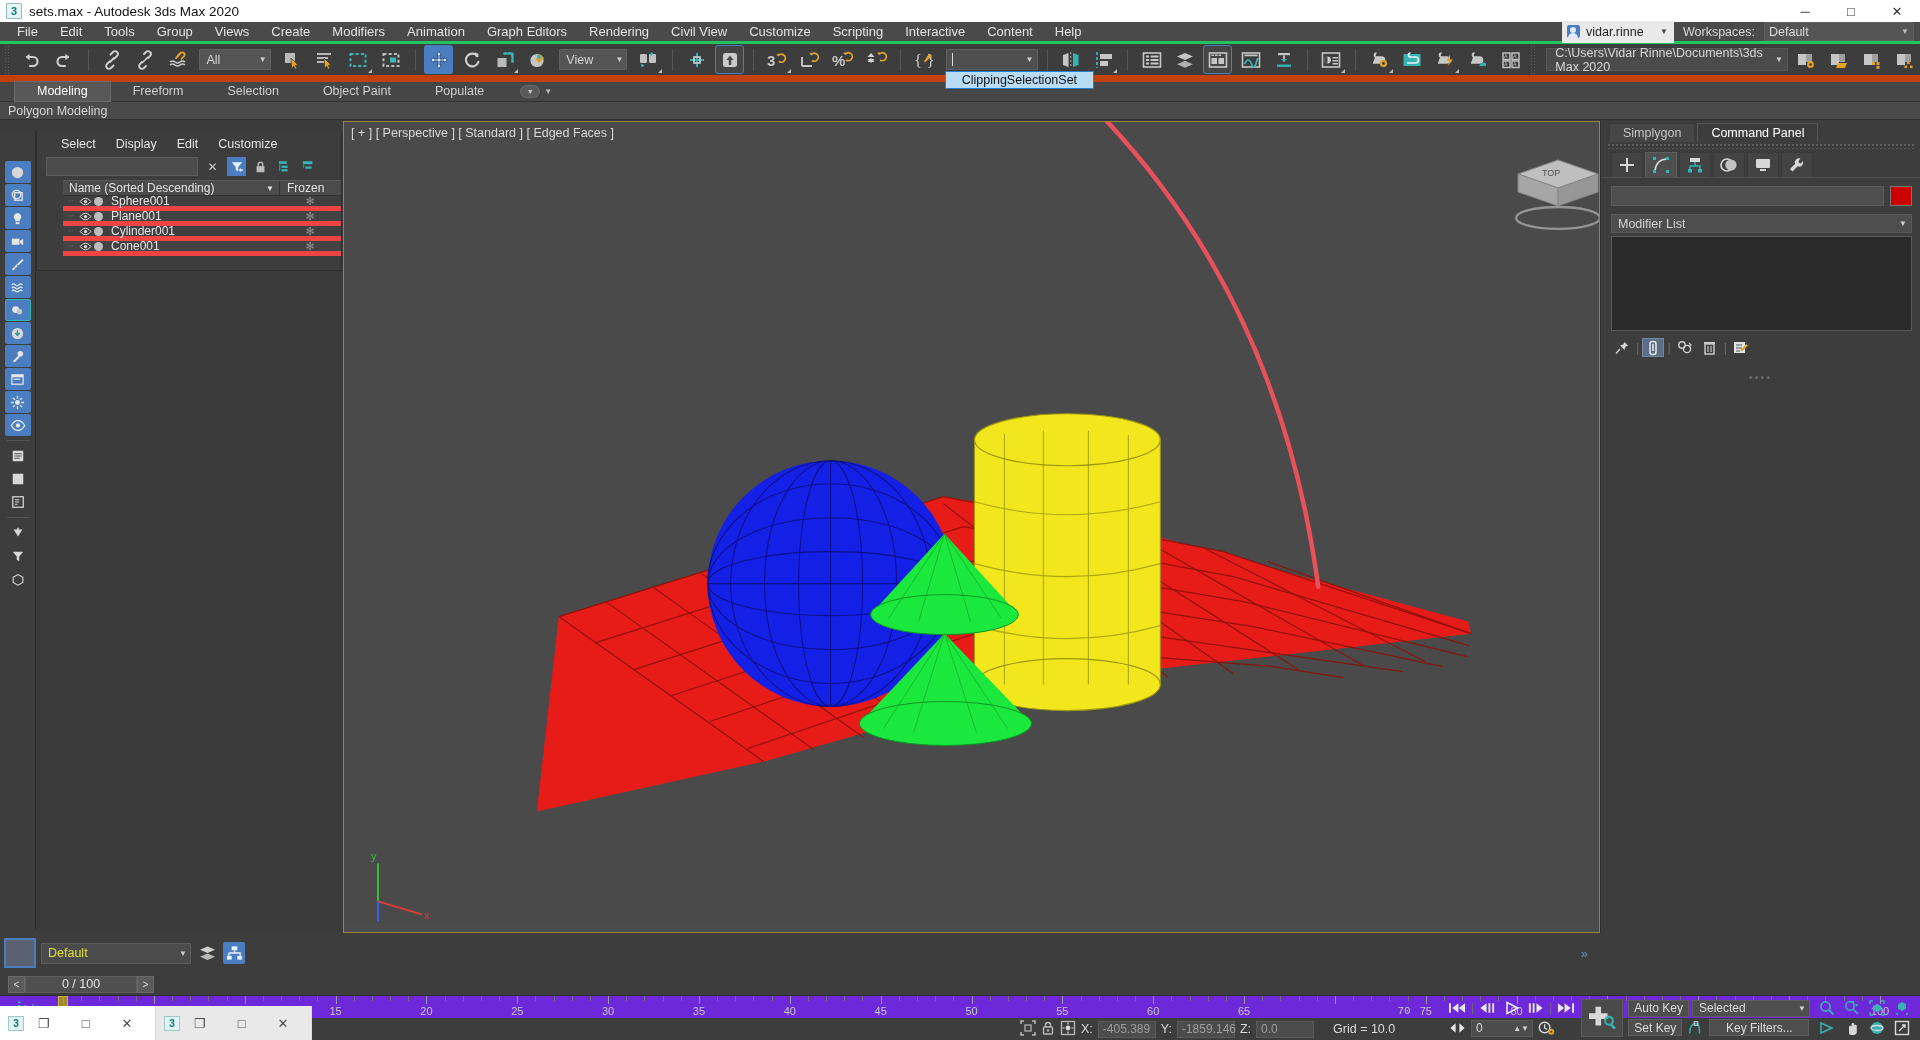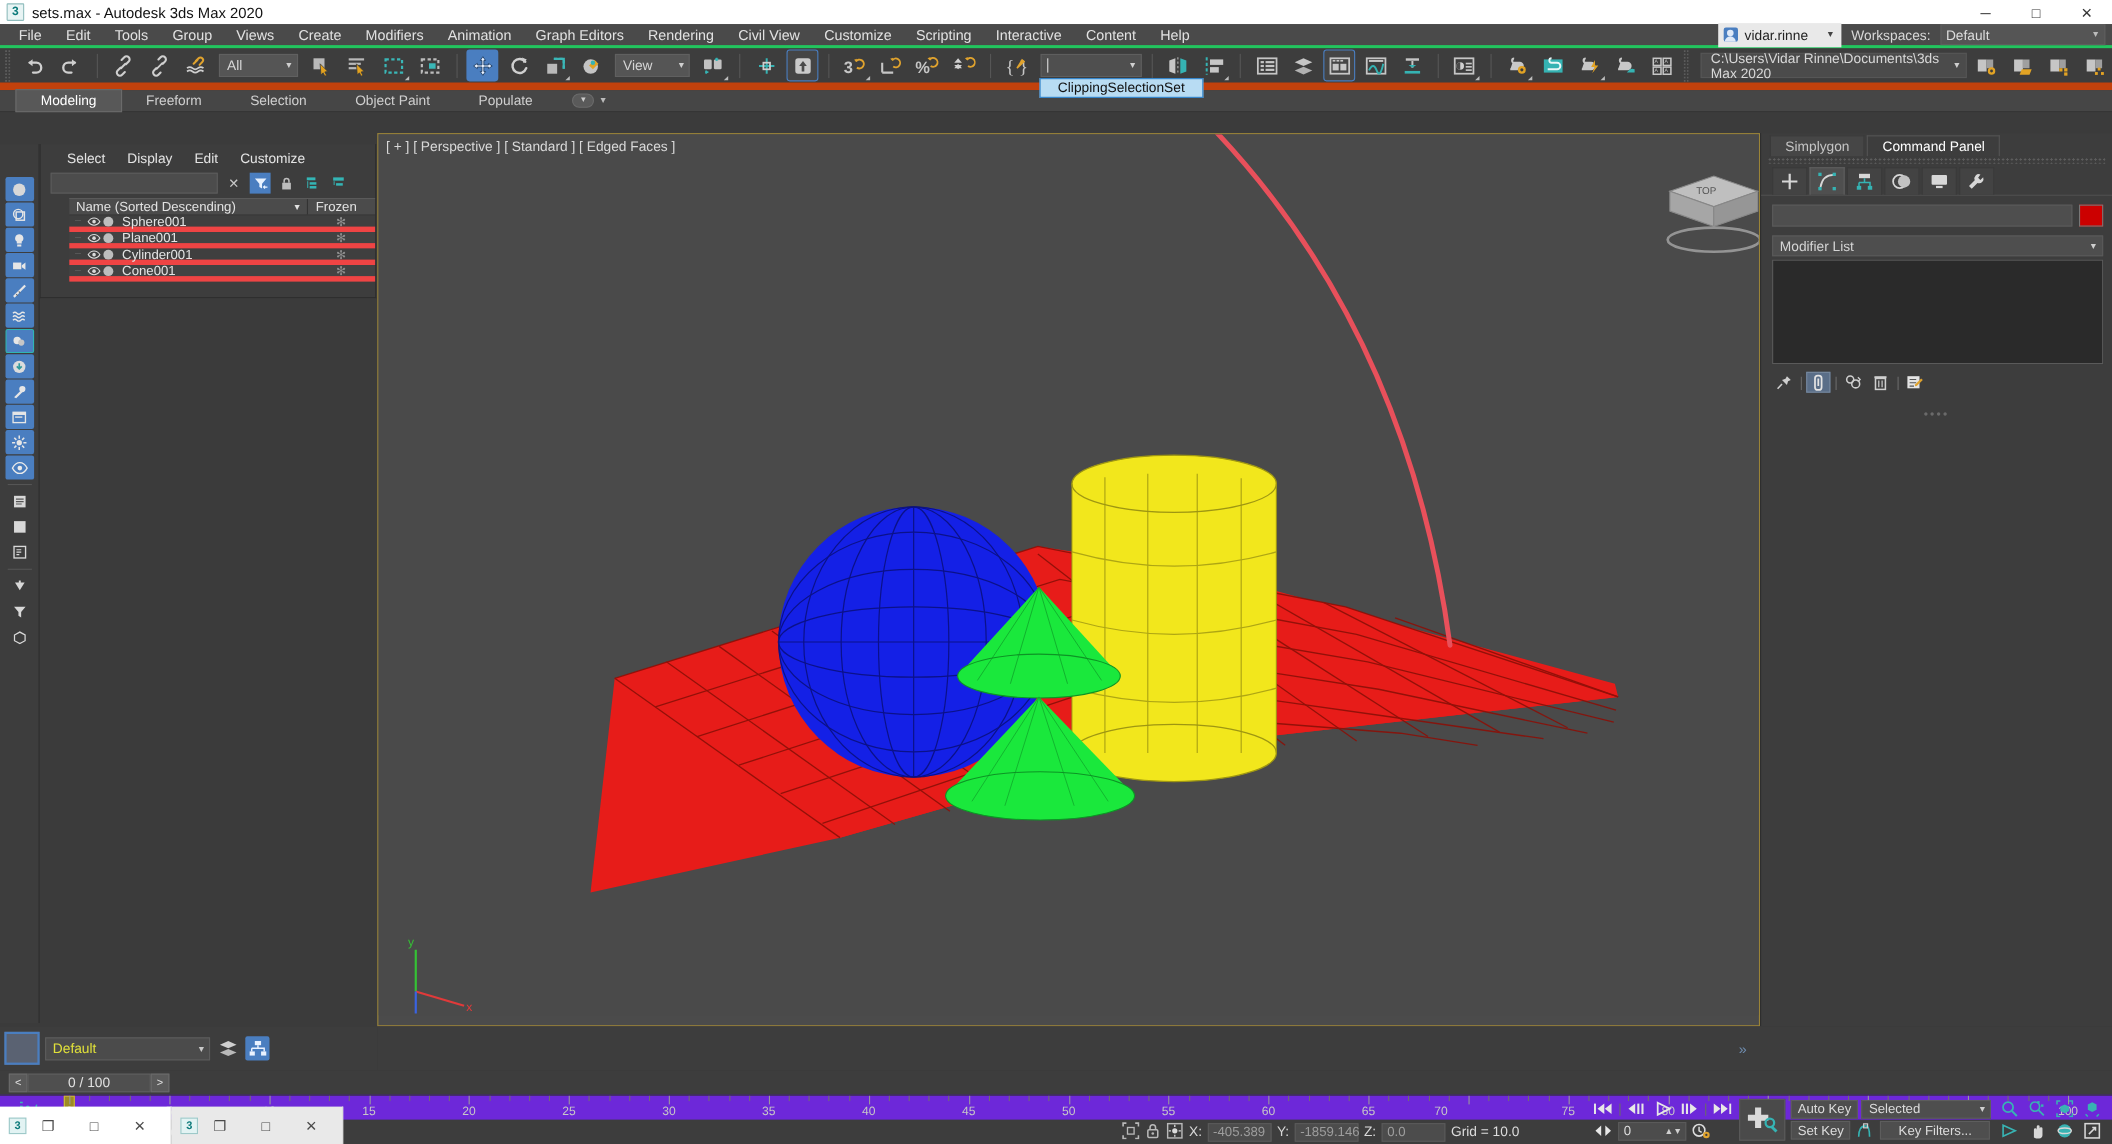--- a/index.html
+++ b/index.html
@@ -315,21 +315,21 @@
   .status-text { font-size: 12.5px; color: #dcdcdc; margin-left: 10px; padding-left:8px; border-left:1px solid #555; }
 
   .coord-block {
     position: absolute; left: 1020px; top: 0px; height: 22px; display: flex;
     align-items: center; gap: 5px; font-size: 12.5px; color: #d8d8d8;
   }
   .coord-field {
     width: 58px; height: 17px; background: #4c4c4c; border: 1px solid #5a5a5a;
     font-size: 12px; color: #9d9d9d; display: flex; align-items: center; padding-left: 4px;
   }
-  .grid-lbl { font-size: 12.5px; color: #dcdcdc; }
+  .grid-lbl { margin-left: 14px; font-size: 12.5px; color: #dcdcdc; }
 
   .anim-block {
     position: absolute; right: 6px; top: -22px; height: 44px; display: flex;
     align-items: center; gap: 5px;
   }
   .playbar { display: flex; flex-direction: column; gap: 2px; }
   .playrow { display: flex; align-items: center; gap: 3px; color: #e3e3e3; font-size: 12px; }
   .pb { width: 21px; height: 18px; display:flex; align-items:center; justify-content:center;
         color:#eaeaea; font-size:10px;}
   .spin { width: 62px; height: 17px; background:#4c4c4c; border:1px solid #5a5a5a;
@@ -756,20 +756,23 @@
   <div class="ribbon">
     <div class="rib-tab active">Modeling</div>
     <div class="rib-tab">Freeform</div>
     <div class="rib-tab">Selection</div>
     <div class="rib-tab">Object Paint</div>
     <div class="rib-tab">Populate</div>
     <div class="rib-right">
       <div class="rib-pill">▼</div>
       <span style="font-size:8px;color:#bbb">▼</span>
     </div>
+  </div>
+  <div class="ribbon2">
+    <span>Polygon Modeling</span>
   </div>
 
   <div class="left-rail">
     <div class="rail-btn on">
       <svg width="15" height="15" viewBox="0 0 16 16">
           <circle cx="8" cy="8" r="6" fill="#d8d8d8"></circle>
         </svg>
     </div>
     <div class="rail-btn on">
       <svg width="15" height="15" viewBox="0 0 16 16">
@@ -1315,21 +1318,21 @@
           <div class="tick minor" style="left: 1189.54px;"></div>
           <div class="tick minor" style="left: 1207.71px;"></div>
           <div class="tick minor" style="left: 1225.88px;"></div>
           <div class="tick major" style="left: 1244.05px;"></div>
           <div class="tlabel" style="left: 1244.05px;">65</div>
           <div class="tick minor" style="left: 1262.22px;"></div>
           <div class="tick minor" style="left: 1280.39px;"></div>
           <div class="tick minor" style="left: 1298.56px;"></div>
           <div class="tick minor" style="left: 1316.73px;"></div>
           <div class="tick major" style="left: 1334.9px;"></div>
-          <div class="tlabel" style="left: 1310px;">70</div>
+          <div class="tlabel" style="left: 1404px; font-family: Liberation Mono, monospace;">70</div>
           <div class="tick minor" style="left: 1353.07px;"></div>
           <div class="tick minor" style="left: 1371.24px;"></div>
           <div class="tick minor" style="left: 1389.41px;"></div>
           <div class="tick minor" style="left: 1407.58px;"></div>
           <div class="tick major" style="left: 1425.75px;"></div>
           <div class="tlabel" style="left: 1425.75px;">75</div>
           <div class="tick minor" style="left: 1443.92px;"></div>
           <div class="tick minor" style="left: 1462.09px;"></div>
           <div class="tick minor" style="left: 1480.26px;"></div>
           <div class="tick minor" style="left: 1498.43px;"></div>

